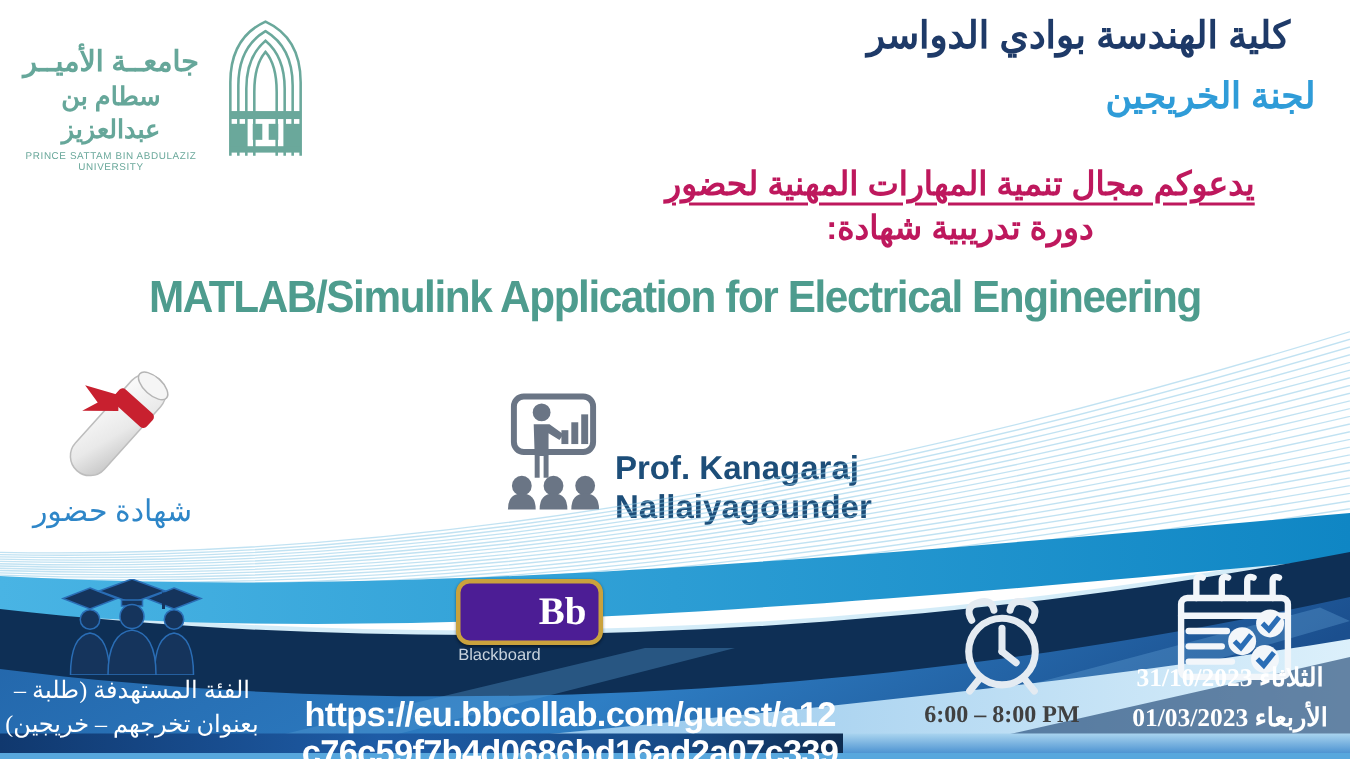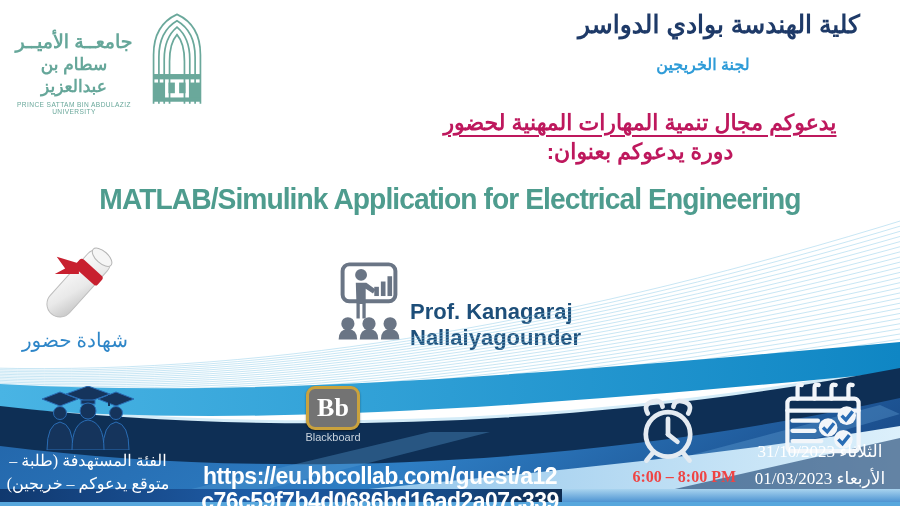--- a/index.html
+++ b/index.html
@@ -10,22 +10,22 @@
   
   .uni-logo{position:absolute;left:8px;top:6px;width:220px;height:100px;}
   .uni-text{position:absolute;left:0;top:24px;width:132px;text-align:center;color:#66a79a;}
   .uni-ar1{font-size:19px;font-weight:bold;line-height:24px;}
   .uni-ar2{font-size:17px;font-weight:bold;line-height:22px;}
   .uni-en{font-size:6.6px;letter-spacing:.4px;margin-top:3px;color:#6aa89b;}
   .uni-arch{position:absolute;left:136px;top:2px;}
   
   .college{position:absolute;left:545px;top:8px;width:348px;text-align:center;
            color:#1e3a68;font-size:25px;font-weight:bold;line-height:32px;}
-  .committee{position:absolute;left:529px;top:50px;width:348px;text-align:center;
-           color:#2f9cd8;font-size:16px;font-weight:bold;line-height:30px;}
+  .committee{position:absolute;left:529px;top:50px;width:348px;
+           color:#2f9cd8;font-size:24px;font-weight:bold;line-height:30px;}
   
   .invite{position:absolute;left:385px;top:108px;width:510px;text-align:center;
           color:#be185d;font-size:22px;font-weight:600;line-height:29px;}
   .invite .u{text-decoration:underline;text-underline-offset:5px;text-decoration-thickness:1.5px;}
   
   .course{position:absolute;left:0;top:182px;width:900px;text-align:center;
           color:#4e9c8e;font-size:30px;font-weight:bold;letter-spacing:-1px;
           transform:scaleX(.94);transform-origin:center;}
   
   .cert-icon{position:absolute;left:28px;top:238px;}
@@ -40,32 +40,32 @@
   
   .footer-left{position:absolute;left:0;top:489px;width:562px;height:13px;z-index:2;
      background:linear-gradient(90deg,#10386e,#1e5ca6 45%,#164a86 80%,#0e2c51);}
   .footer-right{position:absolute;left:562px;top:489px;width:338px;height:13px;z-index:2;
      background:linear-gradient(180deg,#a9d4ef,#4e94d2);}
   .footer-bottom{position:absolute;left:0;top:502px;width:900px;height:4px;background:#57a7dd;z-index:2;}
   .grads-icon{position:absolute;left:36px;top:386px;z-index:3;}
   .audience{position:absolute;left:2px;top:449px;width:172px;text-align:center;z-index:3;
      color:#ffffff;font-size:16px;line-height:23px;font-family:"Liberation Serif",serif;}
   .bb-logo{position:absolute;left:304px;top:386px;width:58px;z-index:3;text-align:center;}
-  .bb-badge{display:inline-block;width:48px;height:38px;background:#737373;border:3px solid #caa23d;
+  .bb-badge{display:inline-block;width:48px;height:38px;background:#4c1d95;border:3px solid #caa23d;
      border-radius:9px;box-shadow:0 1px 2px rgba(0,0,0,.45);
-     color:#ffffff;font-family:"Liberation Serif",serif;font-size:26px;font-weight:bold;line-height:38px;}
+     color:#ffffff;font-family:"Liberation Serif",serif;font-size:26px;font-weight:bold;line-height:38px;padding-left:44px;}
   .bb-label{color:#c9d3dd;font-size:11px;margin-top:1px;font-family:"Liberation Sans",sans-serif;}
   .url{position:absolute;left:168px;top:442px;width:424px;text-align:center;z-index:3;
      color:#ffffff;font-size:23px;font-weight:bold;line-height:25px;letter-spacing:-.5px;margin-top:22px;}
   .clock-icon{position:absolute;left:634px;top:396px;z-index:3;}
-  .time{position:absolute;left:600px;top:468px;width:136px;text-align:right;z-index:3;
-     color:#ef4444;font-size:16px;font-weight:600;font-family:"Liberation Serif",serif;}
+  .time{position:absolute;left:600px;top:468px;width:136px;text-align:center;z-index:3;
+     color:#404040;font-size:16px;font-weight:600;font-family:"Liberation Serif",serif;}
   .cal-icon{position:absolute;left:780px;top:380px;z-index:3;}
   .dates{position:absolute;left:742px;top:438px;width:156px;text-align:center;z-index:3;
-     color:#ffffff;font-size:17px;font-weight:normal;line-height:27px;font-family:"Liberation Serif",serif;}
+     color:#ffffff;font-size:17px;font-weight:bold;line-height:27px;font-family:"Liberation Serif",serif;}
 </style>
 </head>
 <body>
 
 <div class="poster">
 
   <svg class="wave" viewBox="0 0 900 306" preserveAspectRatio="none" id="wave-svg">
     <defs>
       <linearGradient id="gBright" x1="0" y1="0" x2="1" y2="0">
         <stop offset="0" stop-color="#49b4e4"></stop>
@@ -154,21 +154,21 @@
         <rect x="8" y="84" width="44" height="4"></rect>
       </g>
     </svg>
   </div>
 
   <div class="college" dir="rtl">كلية الهندسة بوادي الدواسر</div>
   <div class="committee" dir="rtl">لجنة الخريجين</div>
 
   <div class="invite" dir="rtl">
     <div class="u">يدعوكم مجال تنمية المهارات المهنية لحضور</div>
-    <div>دورة يدعوكم بعنوان:</div>
+    <div>دورة تدريبية شهادة:</div>
   </div>
 
   <div class="course">MATLAB/Simulink Application for Electrical Engineering</div>
 
   <svg class="cert-icon" width="100" height="92" viewBox="0 0 100 92">
     <defs>
       <linearGradient id="gScroll" x1="0" y1="0" x2="1" y2="1">
         <stop offset="0" stop-color="#fdfdfd"></stop>
           <stop offset="0.6" stop-color="#e9e9e9"></stop>
           <stop offset="1" stop-color="#c4c4c4"></stop>
@@ -215,21 +215,21 @@
       <path d="M67,64 Q67,38 80,36 Q93,38 93,64 Z"></path>
       <polygon points="52,0 74,8 52,16 30,8"></polygon>
       <rect x="45" y="14" width="14" height="4"></rect>
       <circle cx="52" cy="25" r="8"></circle>
       <path d="M36,64 Q36,36 52,34 Q68,36 68,64 Z"></path>
       <line x1="73" y1="9" x2="73" y2="20" stroke="#15345c" stroke-width="2"></line>
     </g>
   </svg>
   <div class="audience" dir="rtl">
     <div>الفئة المستهدفة (طلبة –</div>
-    <div>متوقع يدعوكم – خريجين)</div>
+    <div>بعنوان تخرجهم – خريجين)</div>
   </div>
 
   <div class="bb-logo">
     <div class="bb-badge">Bb</div>
     <div class="bb-label">Blackboard</div>
   </div>
 
   <div class="url">
     <div>https://eu.bbcollab.com/guest/a12</div>
     <div>c76c59f7b4d0686bd16ad2a07c339</div>

